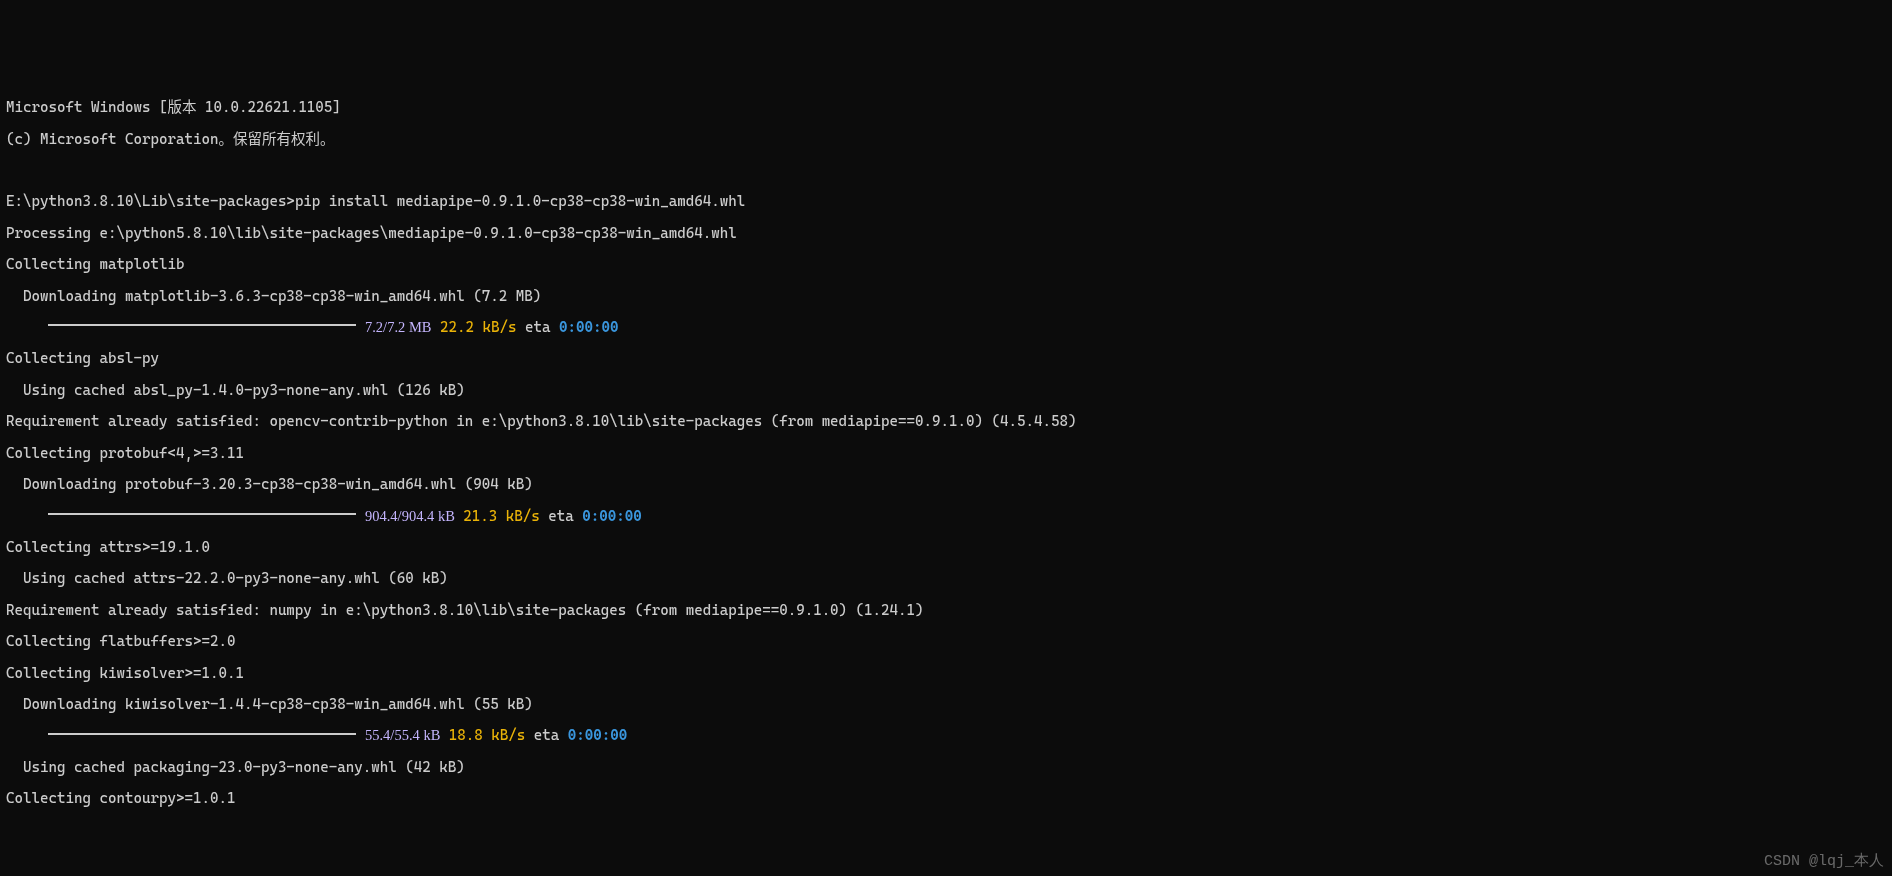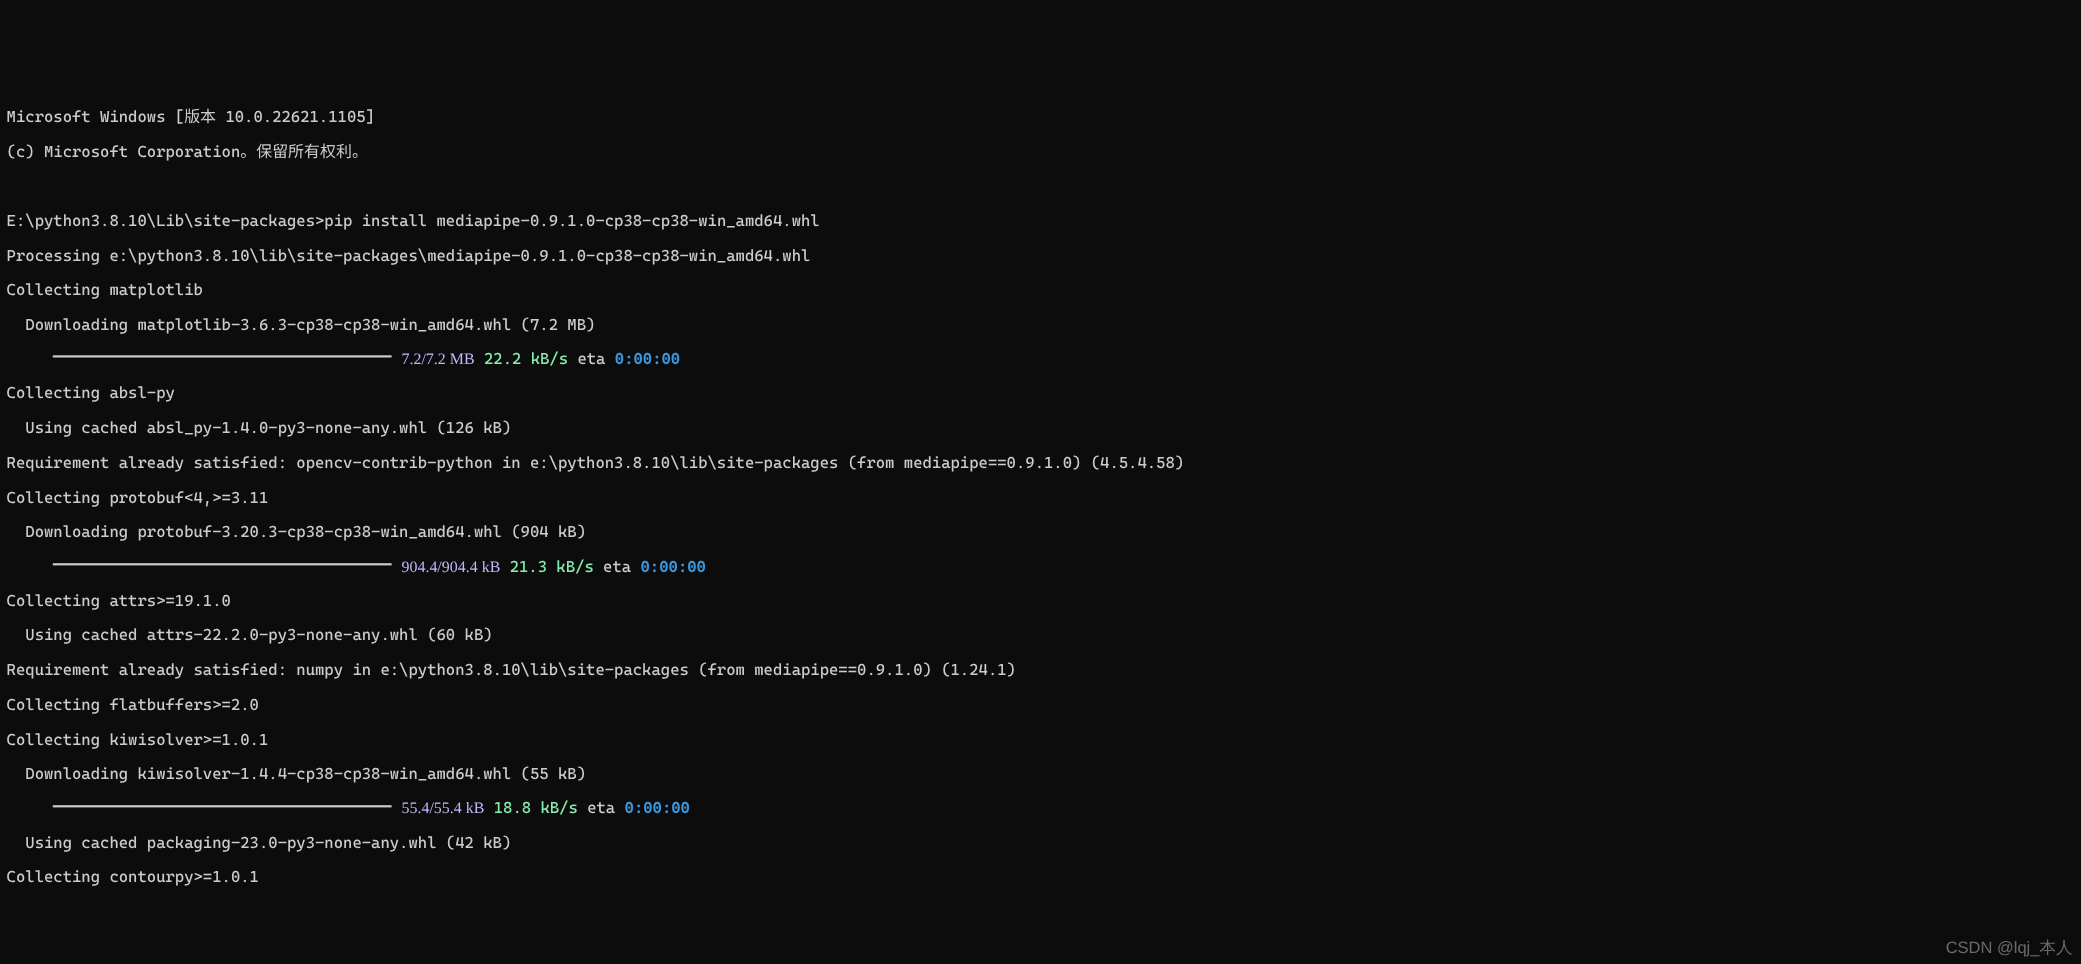--- a/index.html
+++ b/index.html
@@ -21,42 +21,42 @@
   }
   .bar {
     display: inline-block;
     height: 2px;
     background: #cccccc;
     vertical-align: middle;
     position: relative;
     top: -3px;
   }
   .g  { color: #c4b5fd; font-family: Liberation Serif, serif; } 
-  .r  { color: #86efac; } 
+  .r  { color: #eab308; } 
   .c  { color: #3a96dd; font-weight: bold; }
   .watermark {
     position: absolute;
     right: 8px;
     bottom: 6px;
     color: rgba(220,220,220,0.45);
-    font-family: Liberation Sans, sans-serif;
+    font-family: Liberation Mono, monospace;
     font-size: 15px;
   }
 </style>
 </head>
 <body>
 
 
 
 <div class="terminal">
 <div>Microsoft Windows [版本 10.0.22621.1105]</div>
 <div>(c) Microsoft Corporation。保留所有权利。</div>
 <div> </div>
 <div><span>E:\python3.8.10\Lib\site-packages&gt;</span><span>pip install mediapipe-0.9.1.0-cp38-cp38-win_amd64.whl</span></div>
-<div>Processing e:\python3.8.10\lib\site-packages\mediapipe-0.9.1.0-cp38-cp38-win_amd64.whl</div>
+<div>Processing e:\python5.8.10\lib\site-packages\mediapipe-0.9.1.0-cp38-cp38-win_amd64.whl</div>
 <div>Collecting matplotlib</div>
 <div>  Downloading matplotlib-3.6.3-cp38-cp38-win_amd64.whl (7.2 MB)</div>
 <div><span>     </span><span class="bar" style="width:308px"></span> <span class="g">7.2/7.2 MB</span> <span class="r">22.2 kB/s</span><span> eta </span><span class="c">0:00:00</span></div>
 <div>Collecting absl-py</div>
 <div>  Using cached absl_py-1.4.0-py3-none-any.whl (126 kB)</div>
 <div>Requirement already satisfied: opencv-contrib-python in e:\python3.8.10\lib\site-packages (from mediapipe==0.9.1.0) (4.5.4.58)</div>
 <div>Collecting protobuf&lt;4,&gt;=3.11</div>
 <div>  Downloading protobuf-3.20.3-cp38-cp38-win_amd64.whl (904 kB)</div>
 <div><span>     </span><span class="bar" style="width:308px"></span> <span class="g">904.4/904.4 kB</span> <span class="r">21.3 kB/s</span><span> eta </span><span class="c">0:00:00</span></div>
 <div>Collecting attrs&gt;=19.1.0</div>

